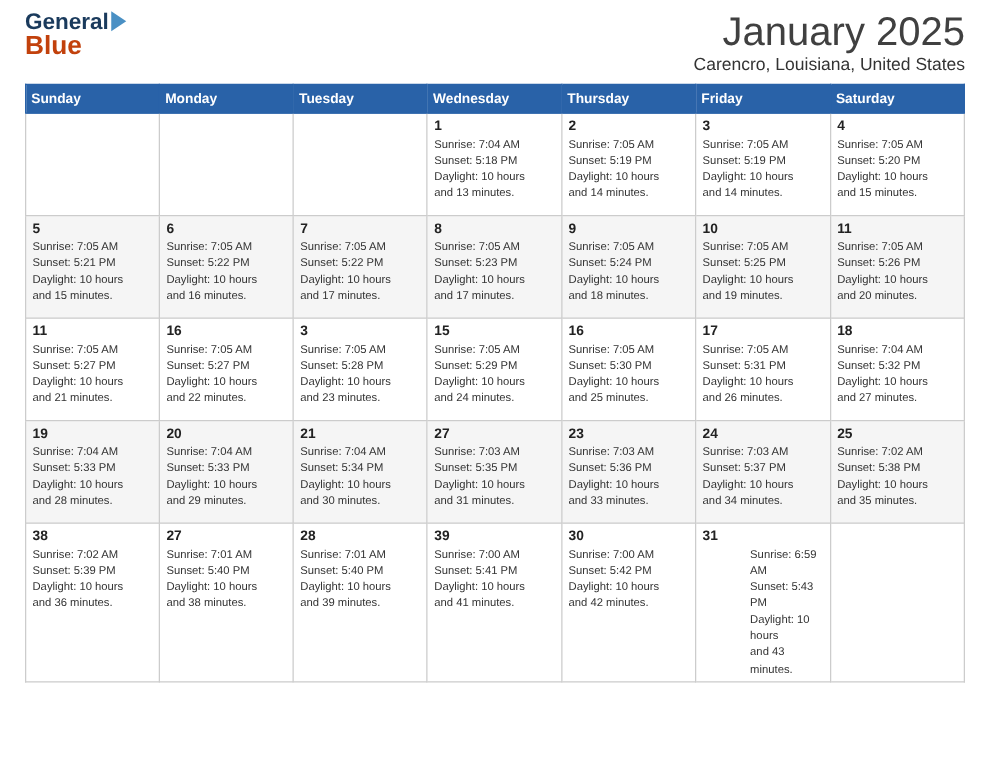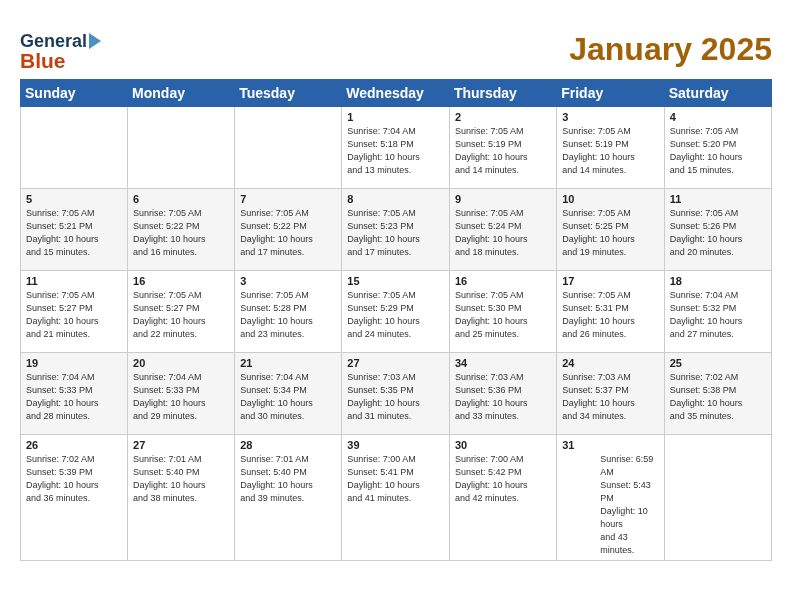--- a/index.html
+++ b/index.html
@@ -6,21 +6,21 @@
     body {
       font-family: Arial, sans-serif;
       background: #fff;
       width: 792px;
       height: 612px;
       overflow: hidden;
     }
     .page {
       width: 792px;
       height: 612px;
-      padding: 32px 20px 10px 20px;
+      padding: 8px 20px 10px 20px;
       background: #fff;
     }
     .header {
       display: flex;
       justify-content: space-between;
       align-items: flex-start;
       margin-bottom: 8px;
     }
     .logo {
       display: flex;
@@ -46,37 +46,37 @@
     }
     .logo-row {
       display: flex;
       align-items: center;
     }
     .title-block {
       text-align: right;
     }
     .month-title {
       font-size: 32px;
-      font-weight: bold;
-      color: #a16207;
+      font-weight: normal;
+      color: #404040;
       line-height: 1.1;
     }
     .subtitle {
       font-size: 14px;
       color: #333;
     }
     .calendar {
       width: 100%;
       border-collapse: collapse;
       border: 1px solid #ccc;
     }
     .calendar th {
       background: #2962a8;
       color: #fff;
-      font-size: 14px;
+      font-size: 11px;
       font-weight: bold;
       padding: 5px 4px;
       text-align: left;
       border: 1px solid #2962a8;
     }
     .calendar td {
       vertical-align: top;
       width: 108px;
       height: 82px;
       padding: 4px 5px 3px 5px;
@@ -113,20 +113,21 @@
       <div class="logo-row">
         <span class="logo-text">
           <span style="color:#1a3a5c;">General</span>
         </span>
         <div class="logo-arrow"></div>
       </div>
       <span class="logo-text" style="color:#c2410c; font-size:21px; font-weight:bold;">Blue</span>
     </div>
     <div class="title-block">
       <div class="month-title">January 2025</div>
+      <div class="subtitle">Carencro, Louisiana, United States</div>
     </div>
   </div>
 
   <table class="calendar">
     <thead>
       <tr>
         <th>Sunday</th>
         <th>Monday</th>
         <th>Tuesday</th>
         <th>Wednesday</th>
@@ -294,21 +295,21 @@
 and 30 minutes.</div>
           </td>
           <td>
             <span class="day-num">27</span>
             <div class="day-info" style="white-space: pre-line;">Sunrise: 7:03 AM
 Sunset: 5:35 PM
 Daylight: 10 hours
 and 31 minutes.</div>
           </td>
           <td>
-            <span class="day-num">34</span>
+            <span class="day-num">23</span>
             <div class="day-info" style="white-space: pre-line;">Sunrise: 7:03 AM
 Sunset: 5:36 PM
 Daylight: 10 hours
 and 33 minutes.</div>
           </td>
           <td>
             <span class="day-num">24</span>
             <div class="day-info" style="white-space: pre-line;">Sunrise: 7:03 AM
 Sunset: 5:37 PM
 Daylight: 10 hours
@@ -317,21 +318,21 @@
           <td>
             <span class="day-num">25</span>
             <div class="day-info" style="white-space: pre-line;">Sunrise: 7:02 AM
 Sunset: 5:38 PM
 Daylight: 10 hours
 and 35 minutes.</div>
           </td>
         </tr>
         <tr>
           <td>
-            <span class="day-num">26</span>
+            <span class="day-num">38</span>
             <div class="day-info" style="white-space: pre-line;">Sunrise: 7:02 AM
 Sunset: 5:39 PM
 Daylight: 10 hours
 and 36 minutes.</div>
           </td>
           <td>
             <span class="day-num">27</span>
             <div class="day-info" style="white-space: pre-line;">Sunrise: 7:01 AM
 Sunset: 5:40 PM
 Daylight: 10 hours

